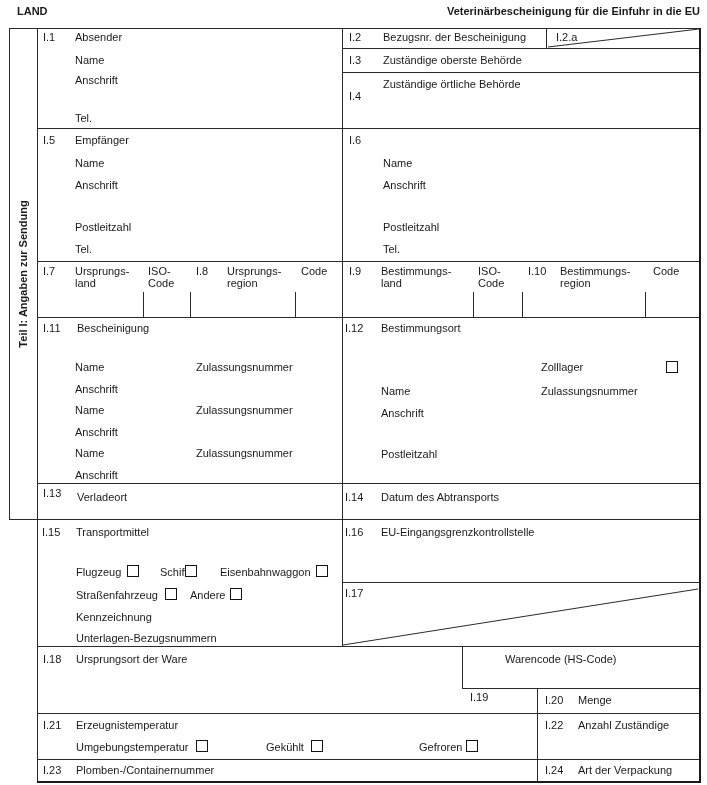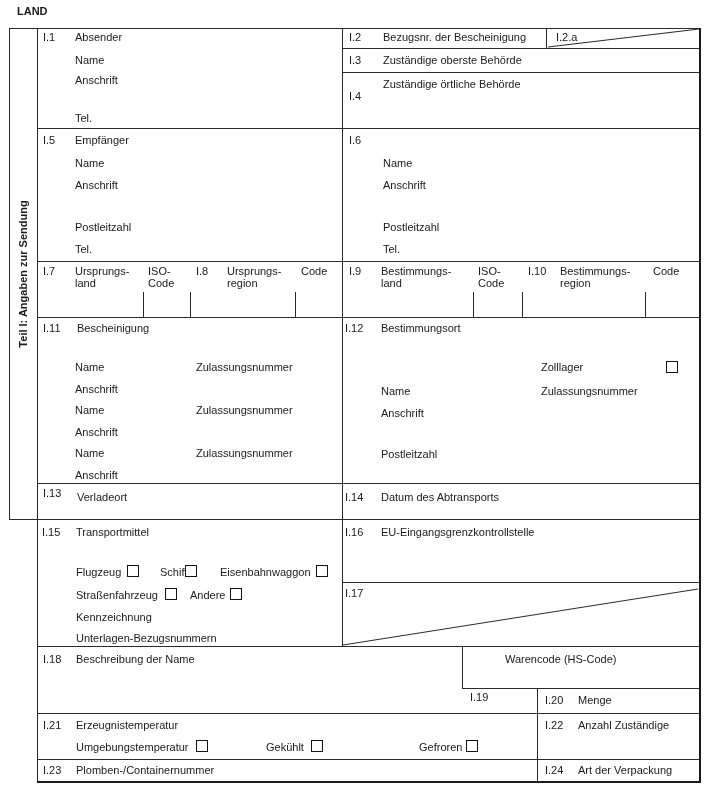--- a/index.html
+++ b/index.html
@@ -16,20 +16,21 @@
         display:flex;align-items:center;justify-content:center;}
   .band span{transform:rotate(-90deg);white-space:nowrap;font-size:11px;font-weight:bold;}
   svg.overlay{position:absolute;left:0;top:0;pointer-events:none;}
 </style>
 </head>
 <body>
 
 <div class="page">
 
   <span class="t b" style="left:17px;top:5px">LAND</span>
+  <span class="t b" style="right:7px;top:5px">Veterinärbescheinigung für die Einfuhr in die EU</span>
 
   <div class="band">
     <span>Teil I: Angaben zur Sendung</span>
   </div>
 
   <i class="hl" style="left:9px;top:28px;width:692px"></i>
   <i class="hl" style="left:342px;top:48px;width:359px"></i>
   <i class="hl" style="left:342px;top:72px;width:359px"></i>
   <i class="hl" style="left:37px;top:128px;width:664px"></i>
   <i class="hl" style="left:37px;top:261px;width:664px"></i>
@@ -149,21 +150,21 @@
   <span class="t" style="left:190px;top:589px">Andere</span>
   <div class="cb" style="left:230px;top:588px"></div>
   <span class="t" style="left:76px;top:611px">Kennzeichnung</span>
   <span class="t" style="left:76px;top:632px">Unterlagen-Bezugsnummern</span>
 
   <span class="t" style="left:345px;top:526px">I.16</span>
   <span class="t" style="left:381px;top:526px">EU-Eingangsgrenzkontrollstelle</span>
   <span class="t" style="left:345px;top:587px">I.17</span>
 
   <span class="t" style="left:43px;top:653px">I.18</span>
-  <span class="t" style="left:76px;top:653px">Beschreibung der Name</span>
+  <span class="t" style="left:76px;top:653px">Ursprungsort der Ware</span>
   <span class="t" style="left:470px;top:691px">I.19</span>
   <span class="t" style="left:505px;top:653px">Warencode (HS-Code)</span>
   <span class="t" style="left:545px;top:694px">I.20</span>
   <span class="t" style="left:578px;top:694px">Menge</span>
 
   <span class="t" style="left:43px;top:719px">I.21</span>
   <span class="t" style="left:76px;top:719px">Erzeugnistemperatur</span>
   <span class="t" style="left:76px;top:741px">Umgebungstemperatur</span>
   <div class="cb" style="left:196px;top:740px"></div>
   <span class="t" style="left:266px;top:741px">Gekühlt</span>

